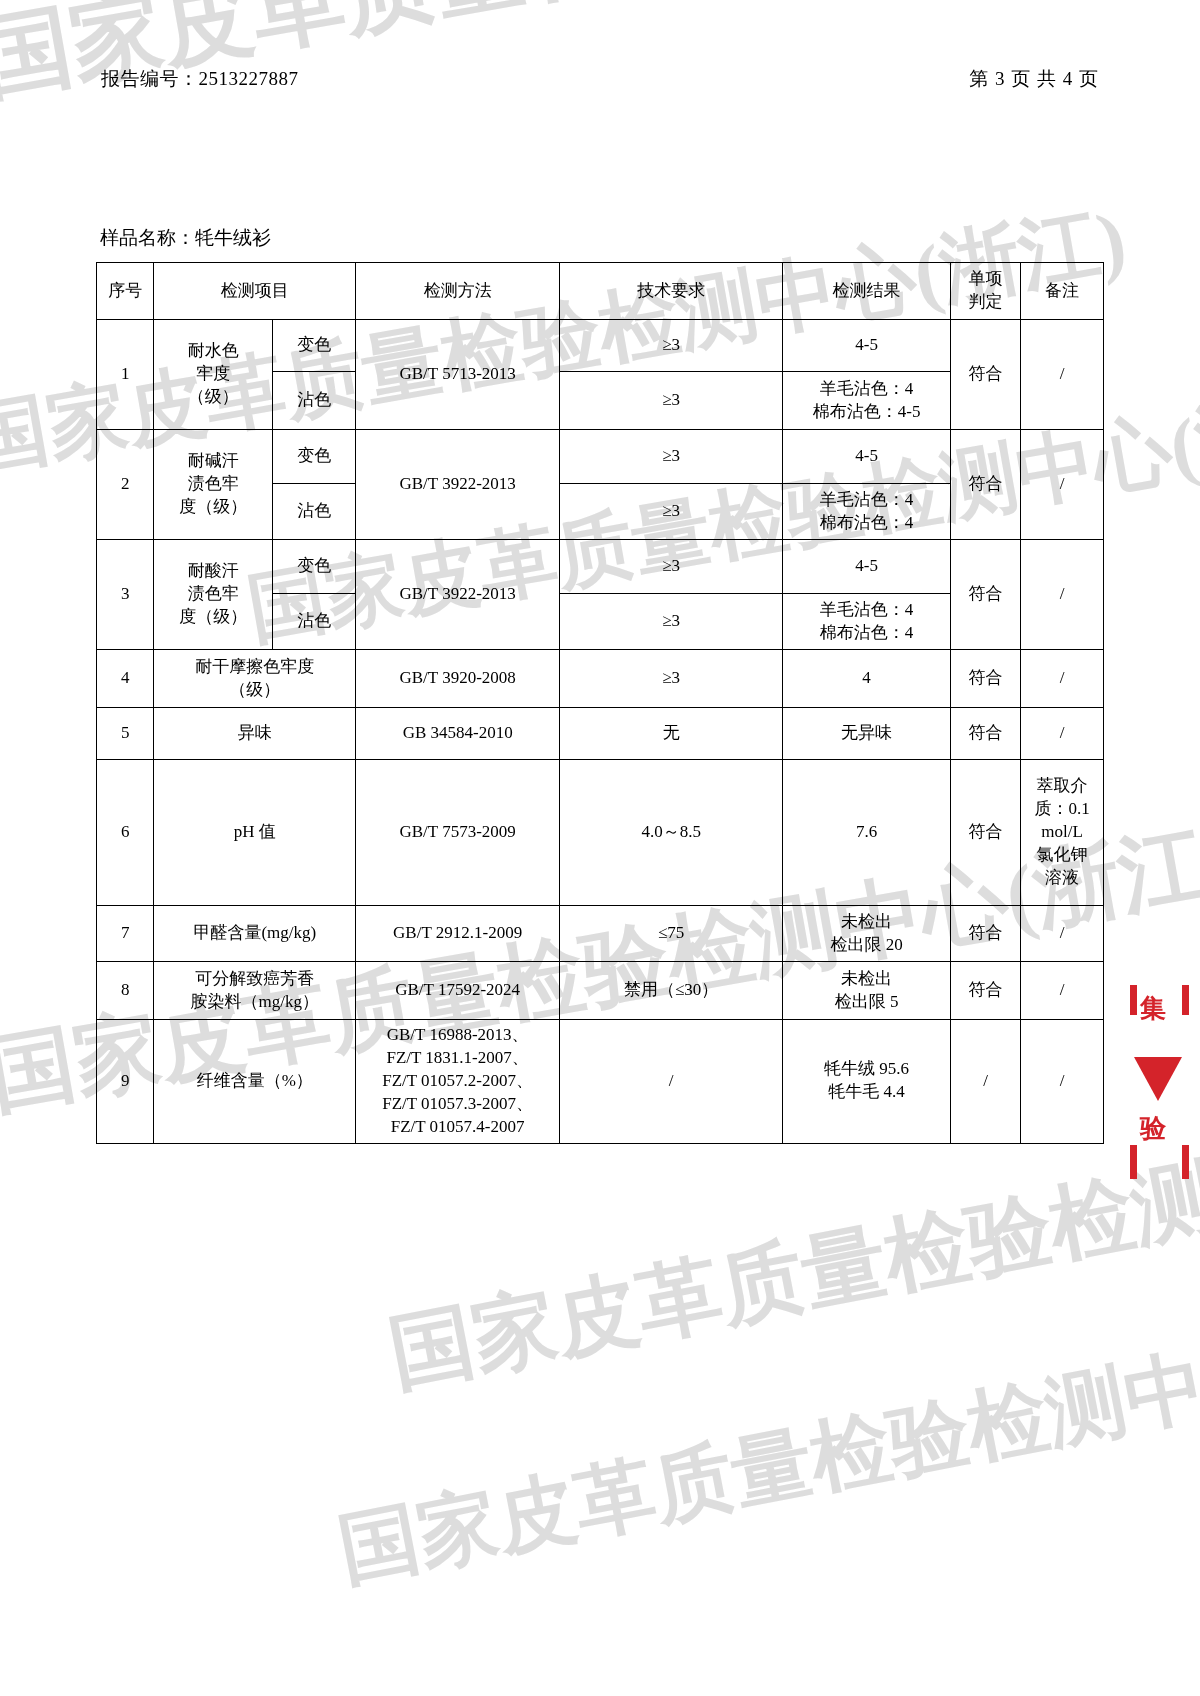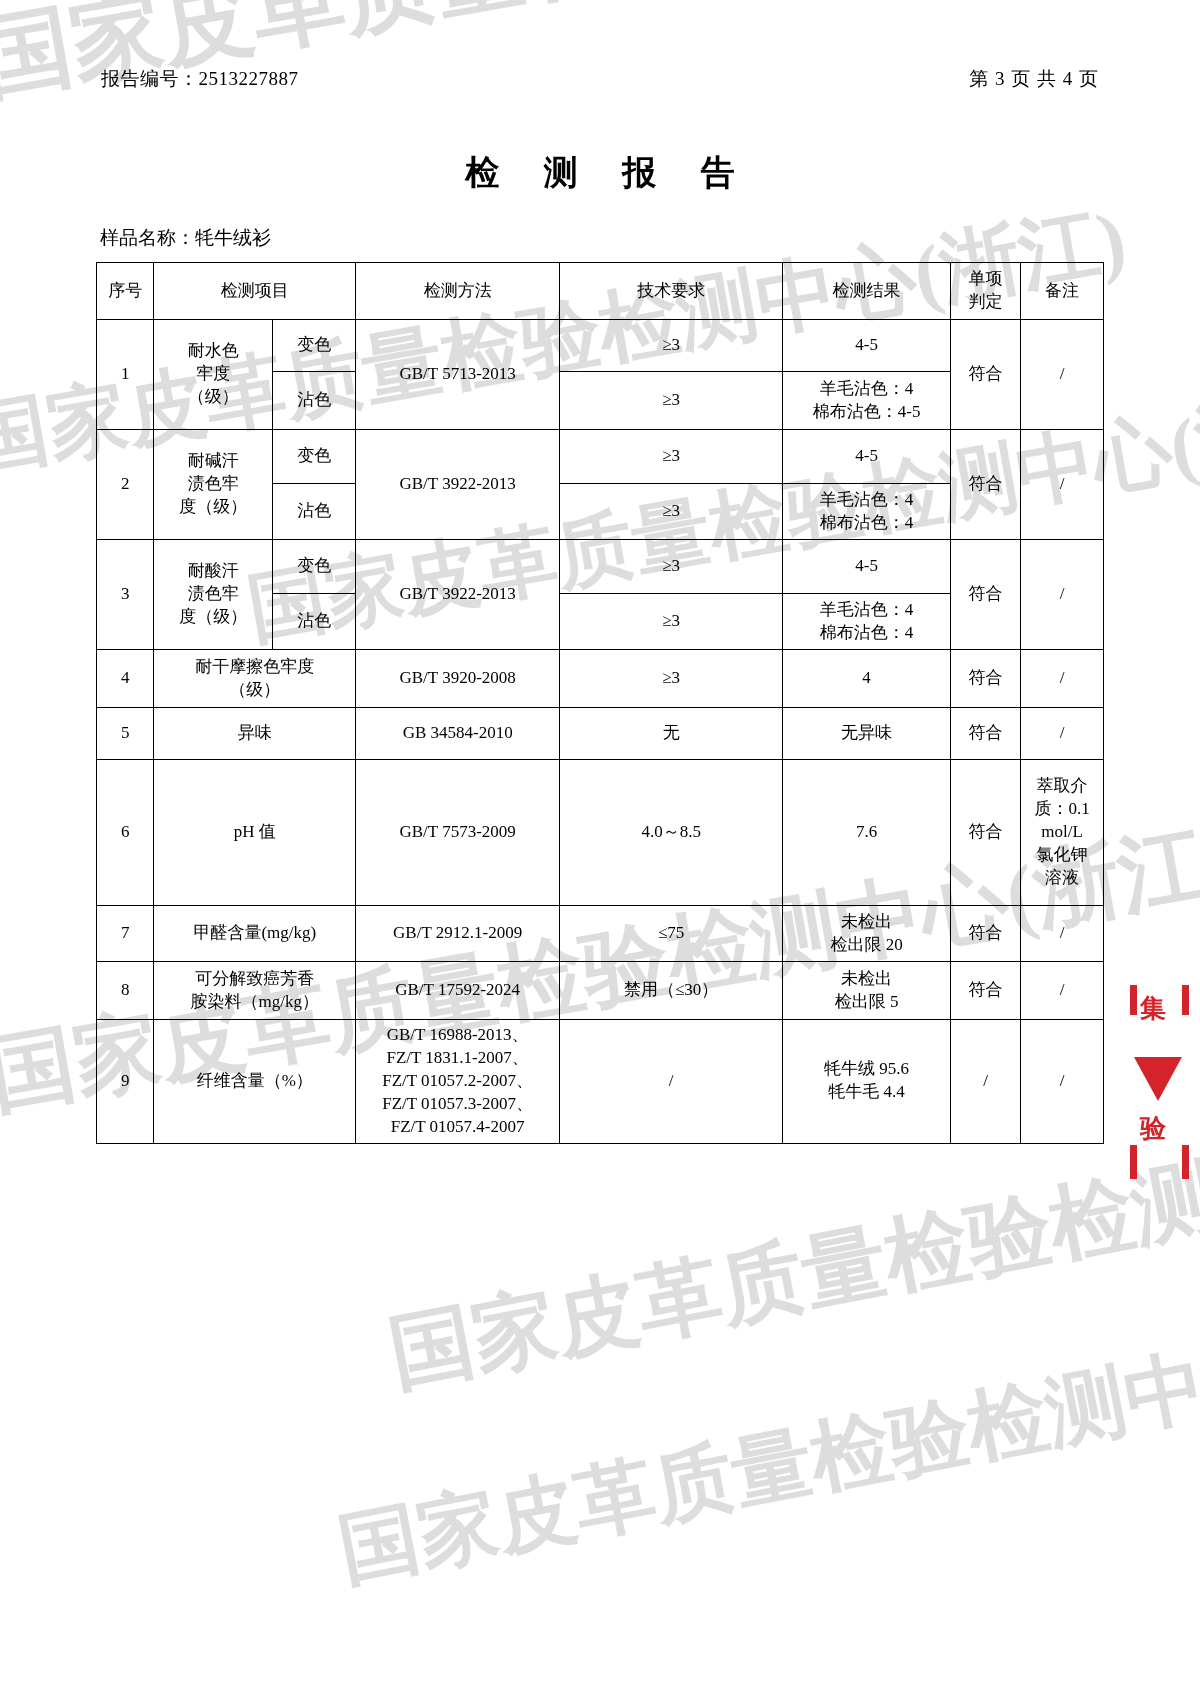--- a/index.html
+++ b/index.html
@@ -190,21 +190,20 @@
     <div class="wm" style="left:330px; top:1500px; font-size:80px; transform: rotate(-11deg);">国家皮革质量检验检测中心(浙江)</div>
   </div>
 
   <div class="hdr">
     <div class="hdr-inner">
       <div class="report-no">报告编号：2513227887</div>
       <div class="page-no">第 3 页 共 4 页</div>
     </div>
   </div>
 
-  <div class="doc-title">检 测 报 告</div>
 
   <div class="sample-name">样品名称：牦牛绒衫</div>
 
   <div class="tbl-wrap">
     <table class="rep">
       <colgroup>
         <col class="c-no">
           <col class="c-item">
           <col class="c-sub">
           <col class="c-method">

